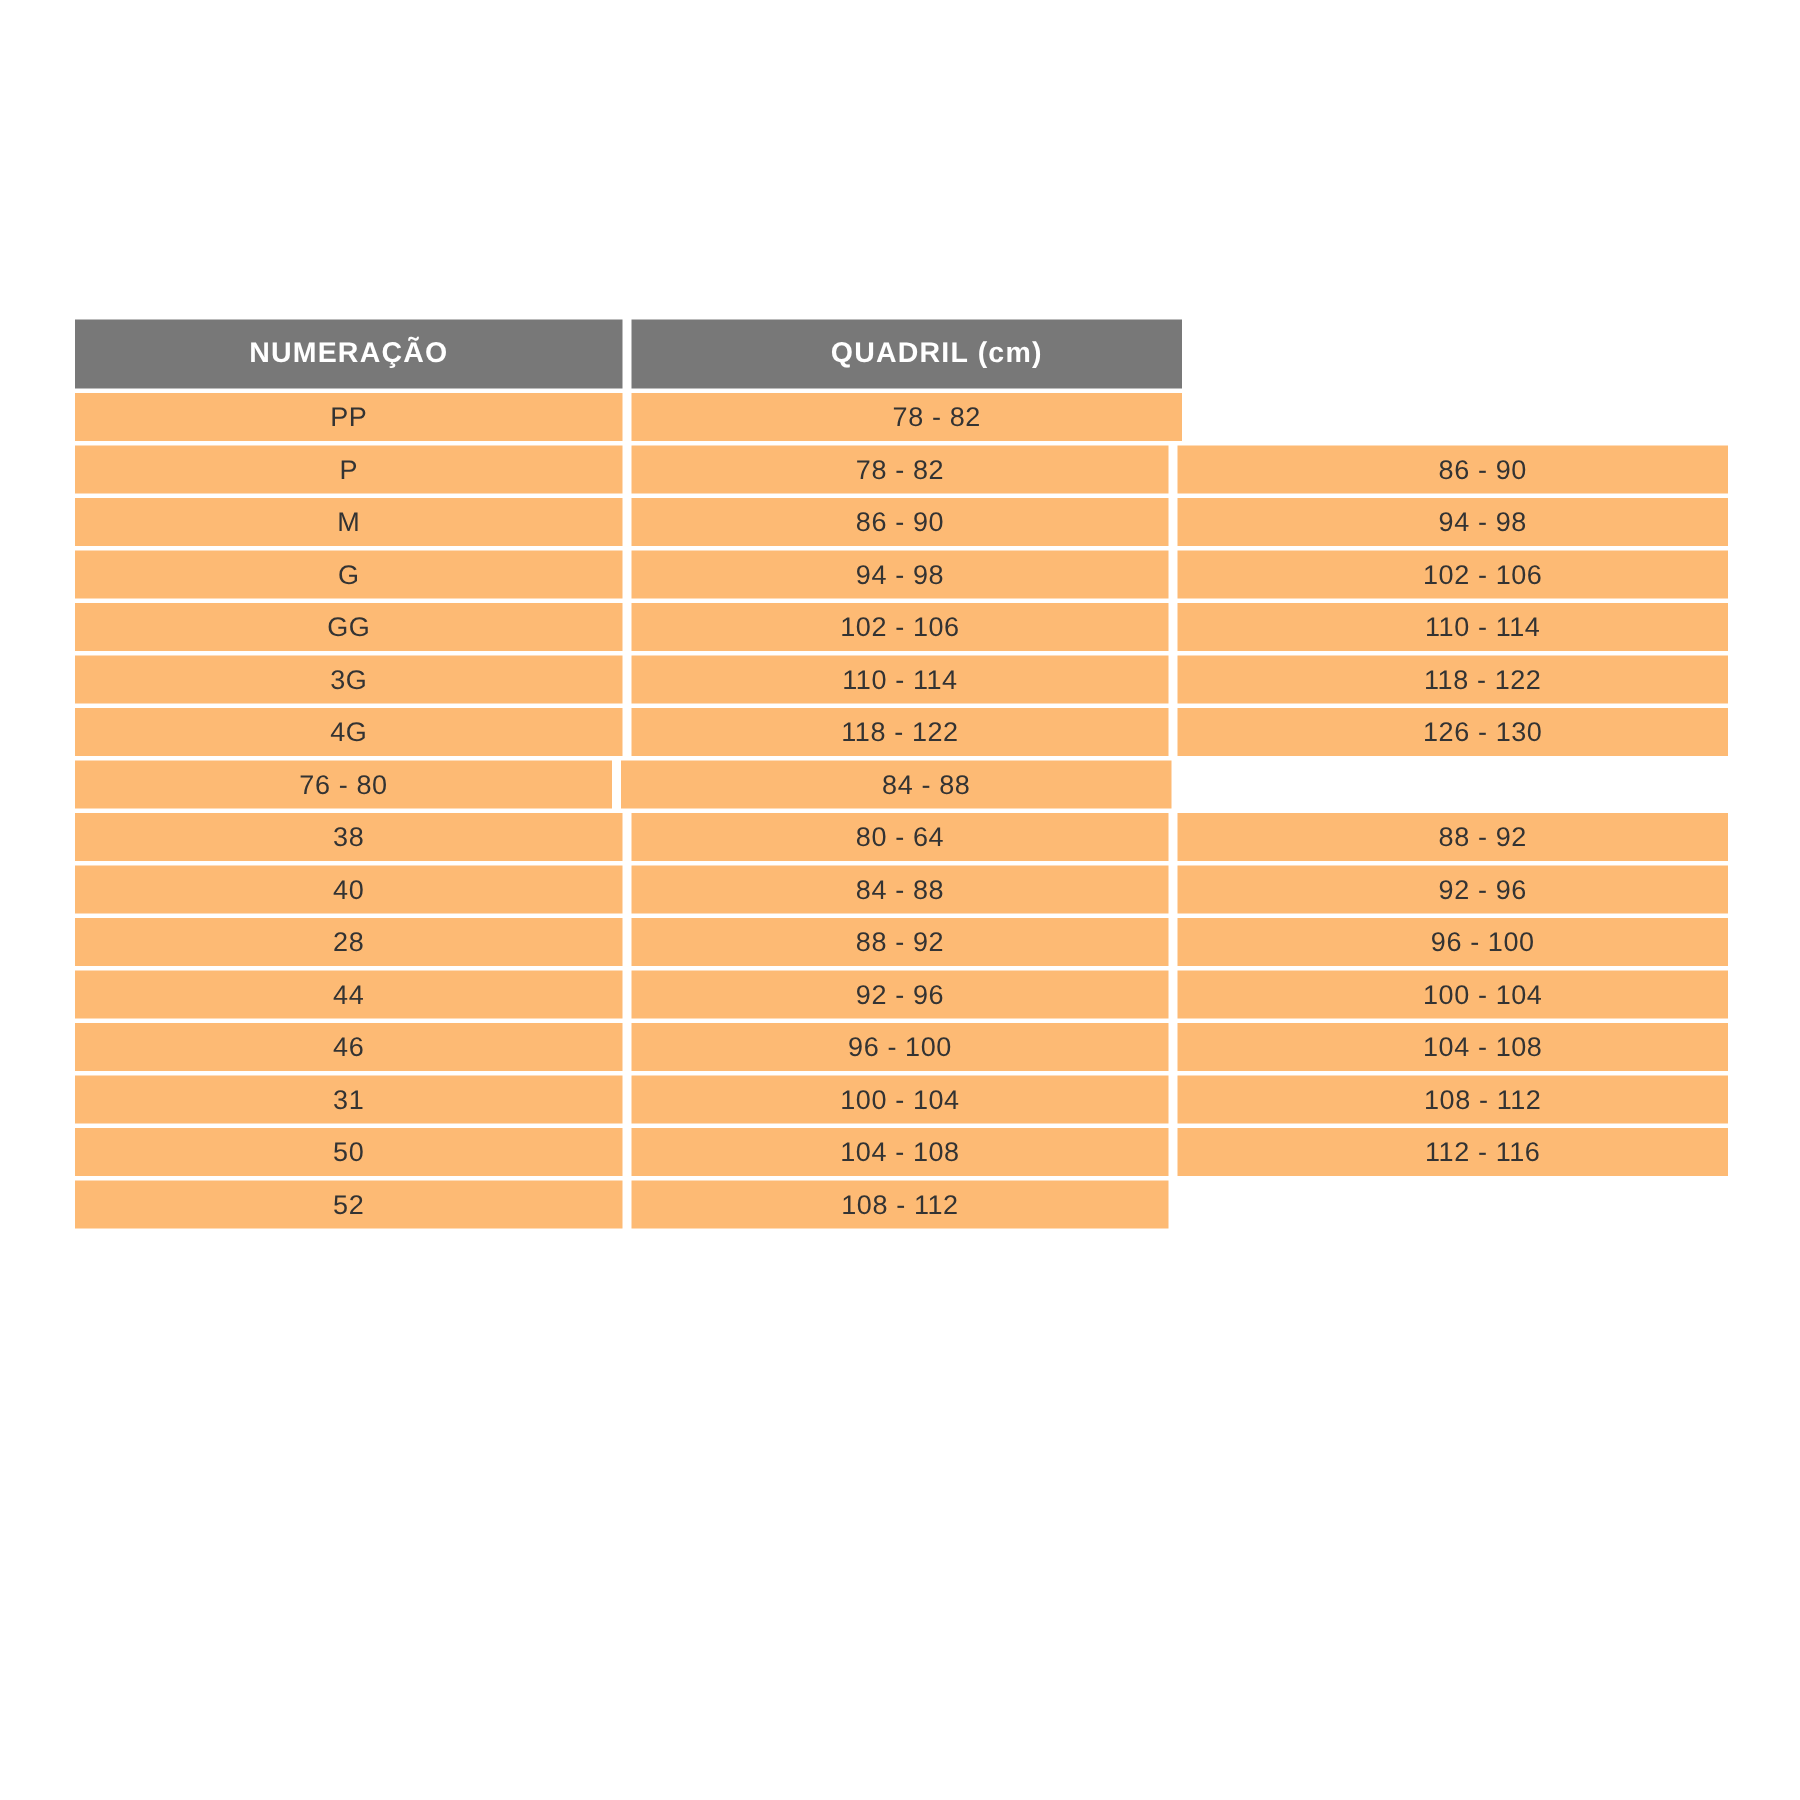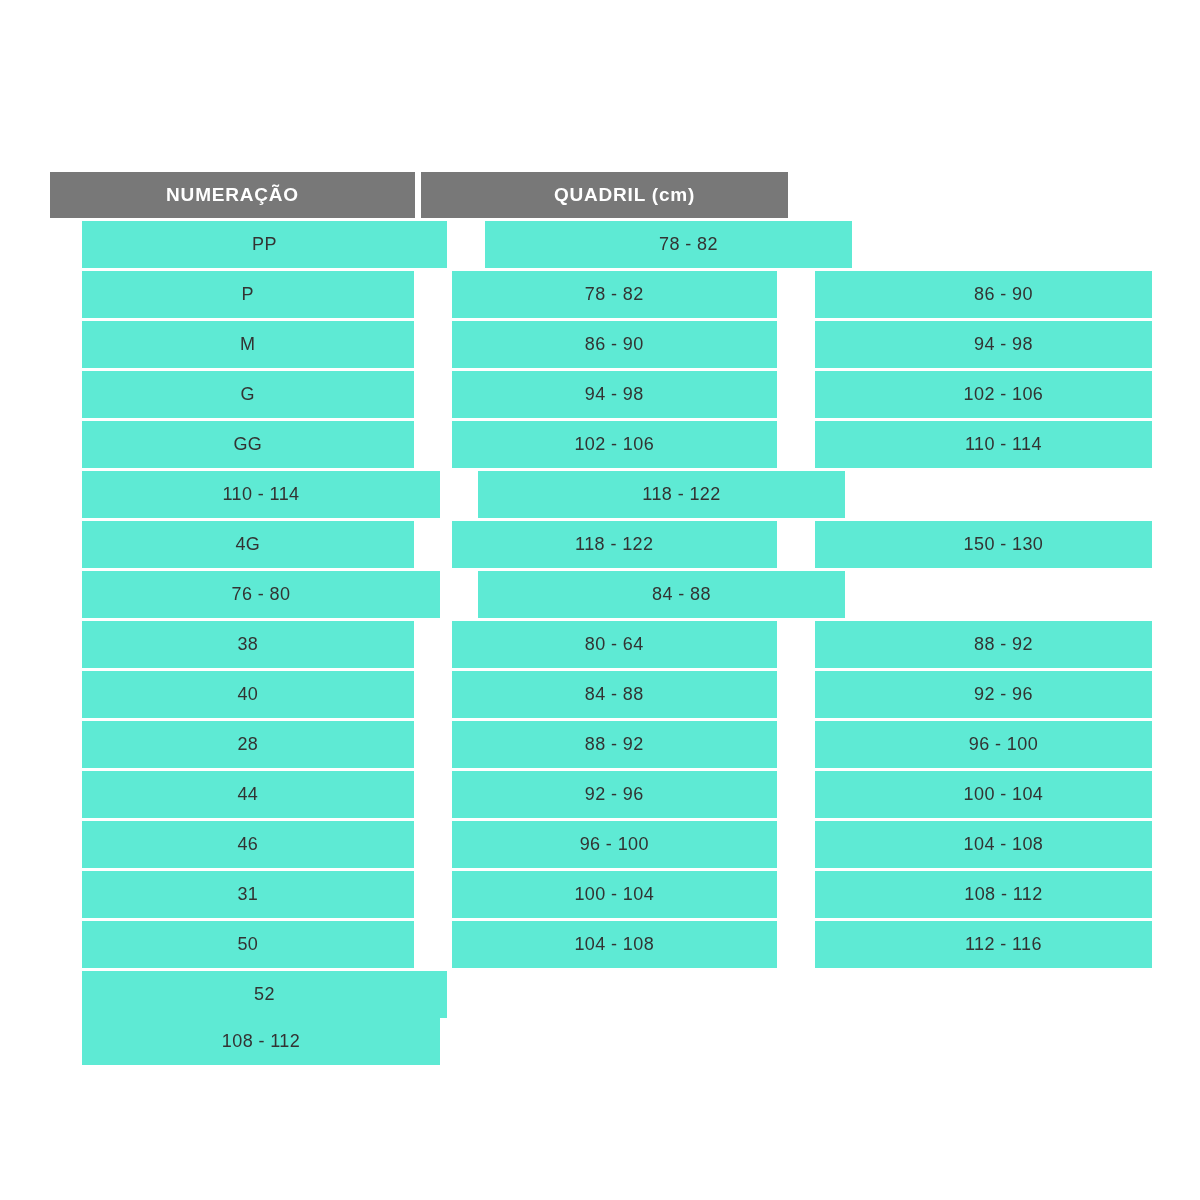--- a/index.html
+++ b/index.html
@@ -41,39 +41,38 @@
   .col-2 { width: 367px; padding-left: 40px; }
 
   
   .header-row .chart-cell {
     background: #787878;
     height: 46px;
     color: #ffffff;
     font-size: 19px;
     font-weight: bold;
     letter-spacing: 0.8px;
+    margin-top: 41px;
   }
 
   
   .body-row .chart-cell {
-    background: #5eead4;
-    height: 47px;
+    background: #fdba74;
+    height: 32px;
     color: #333333;
     font-size: 18px;
     font-weight: normal;
     letter-spacing: 0.4px;
-    margin-left: 32px;
   }
 
   .body-row {
     margin-bottom: 3px;
   }
   .body-row:last-child {
     margin-bottom: 0;
-    flex-direction: column;
   }
 </style>
 </head>
 <body>
 
 <div id="size-chart">
 
   <div class="chart-row header-row">
     <div class="chart-cell col-0">NUMERAÇÃO</div>
     <div class="chart-cell col-2">QUADRIL (cm)</div>
@@ -98,27 +97,28 @@
         <div class="chart-cell col-0">G</div>
         <div class="chart-cell col-1">94 - 98</div>
         <div class="chart-cell col-2">102 - 106</div>
       </div>
       <div class="chart-row body-row">
         <div class="chart-cell col-0">GG</div>
         <div class="chart-cell col-1">102 - 106</div>
         <div class="chart-cell col-2">110 - 114</div>
       </div>
       <div class="chart-row body-row">
+        <div class="chart-cell col-0">3G</div>
         <div class="chart-cell col-1">110 - 114</div>
         <div class="chart-cell col-2">118 - 122</div>
       </div>
       <div class="chart-row body-row">
         <div class="chart-cell col-0">4G</div>
         <div class="chart-cell col-1">118 - 122</div>
-        <div class="chart-cell col-2">150 - 130</div>
+        <div class="chart-cell col-2">126 - 130</div>
       </div>
       <div class="chart-row body-row">
         <div class="chart-cell col-1">76 - 80</div>
         <div class="chart-cell col-2">84 - 88</div>
       </div>
       <div class="chart-row body-row">
         <div class="chart-cell col-0">38</div>
         <div class="chart-cell col-1">80 - 64</div>
         <div class="chart-cell col-2">88 - 92</div>
       </div>

